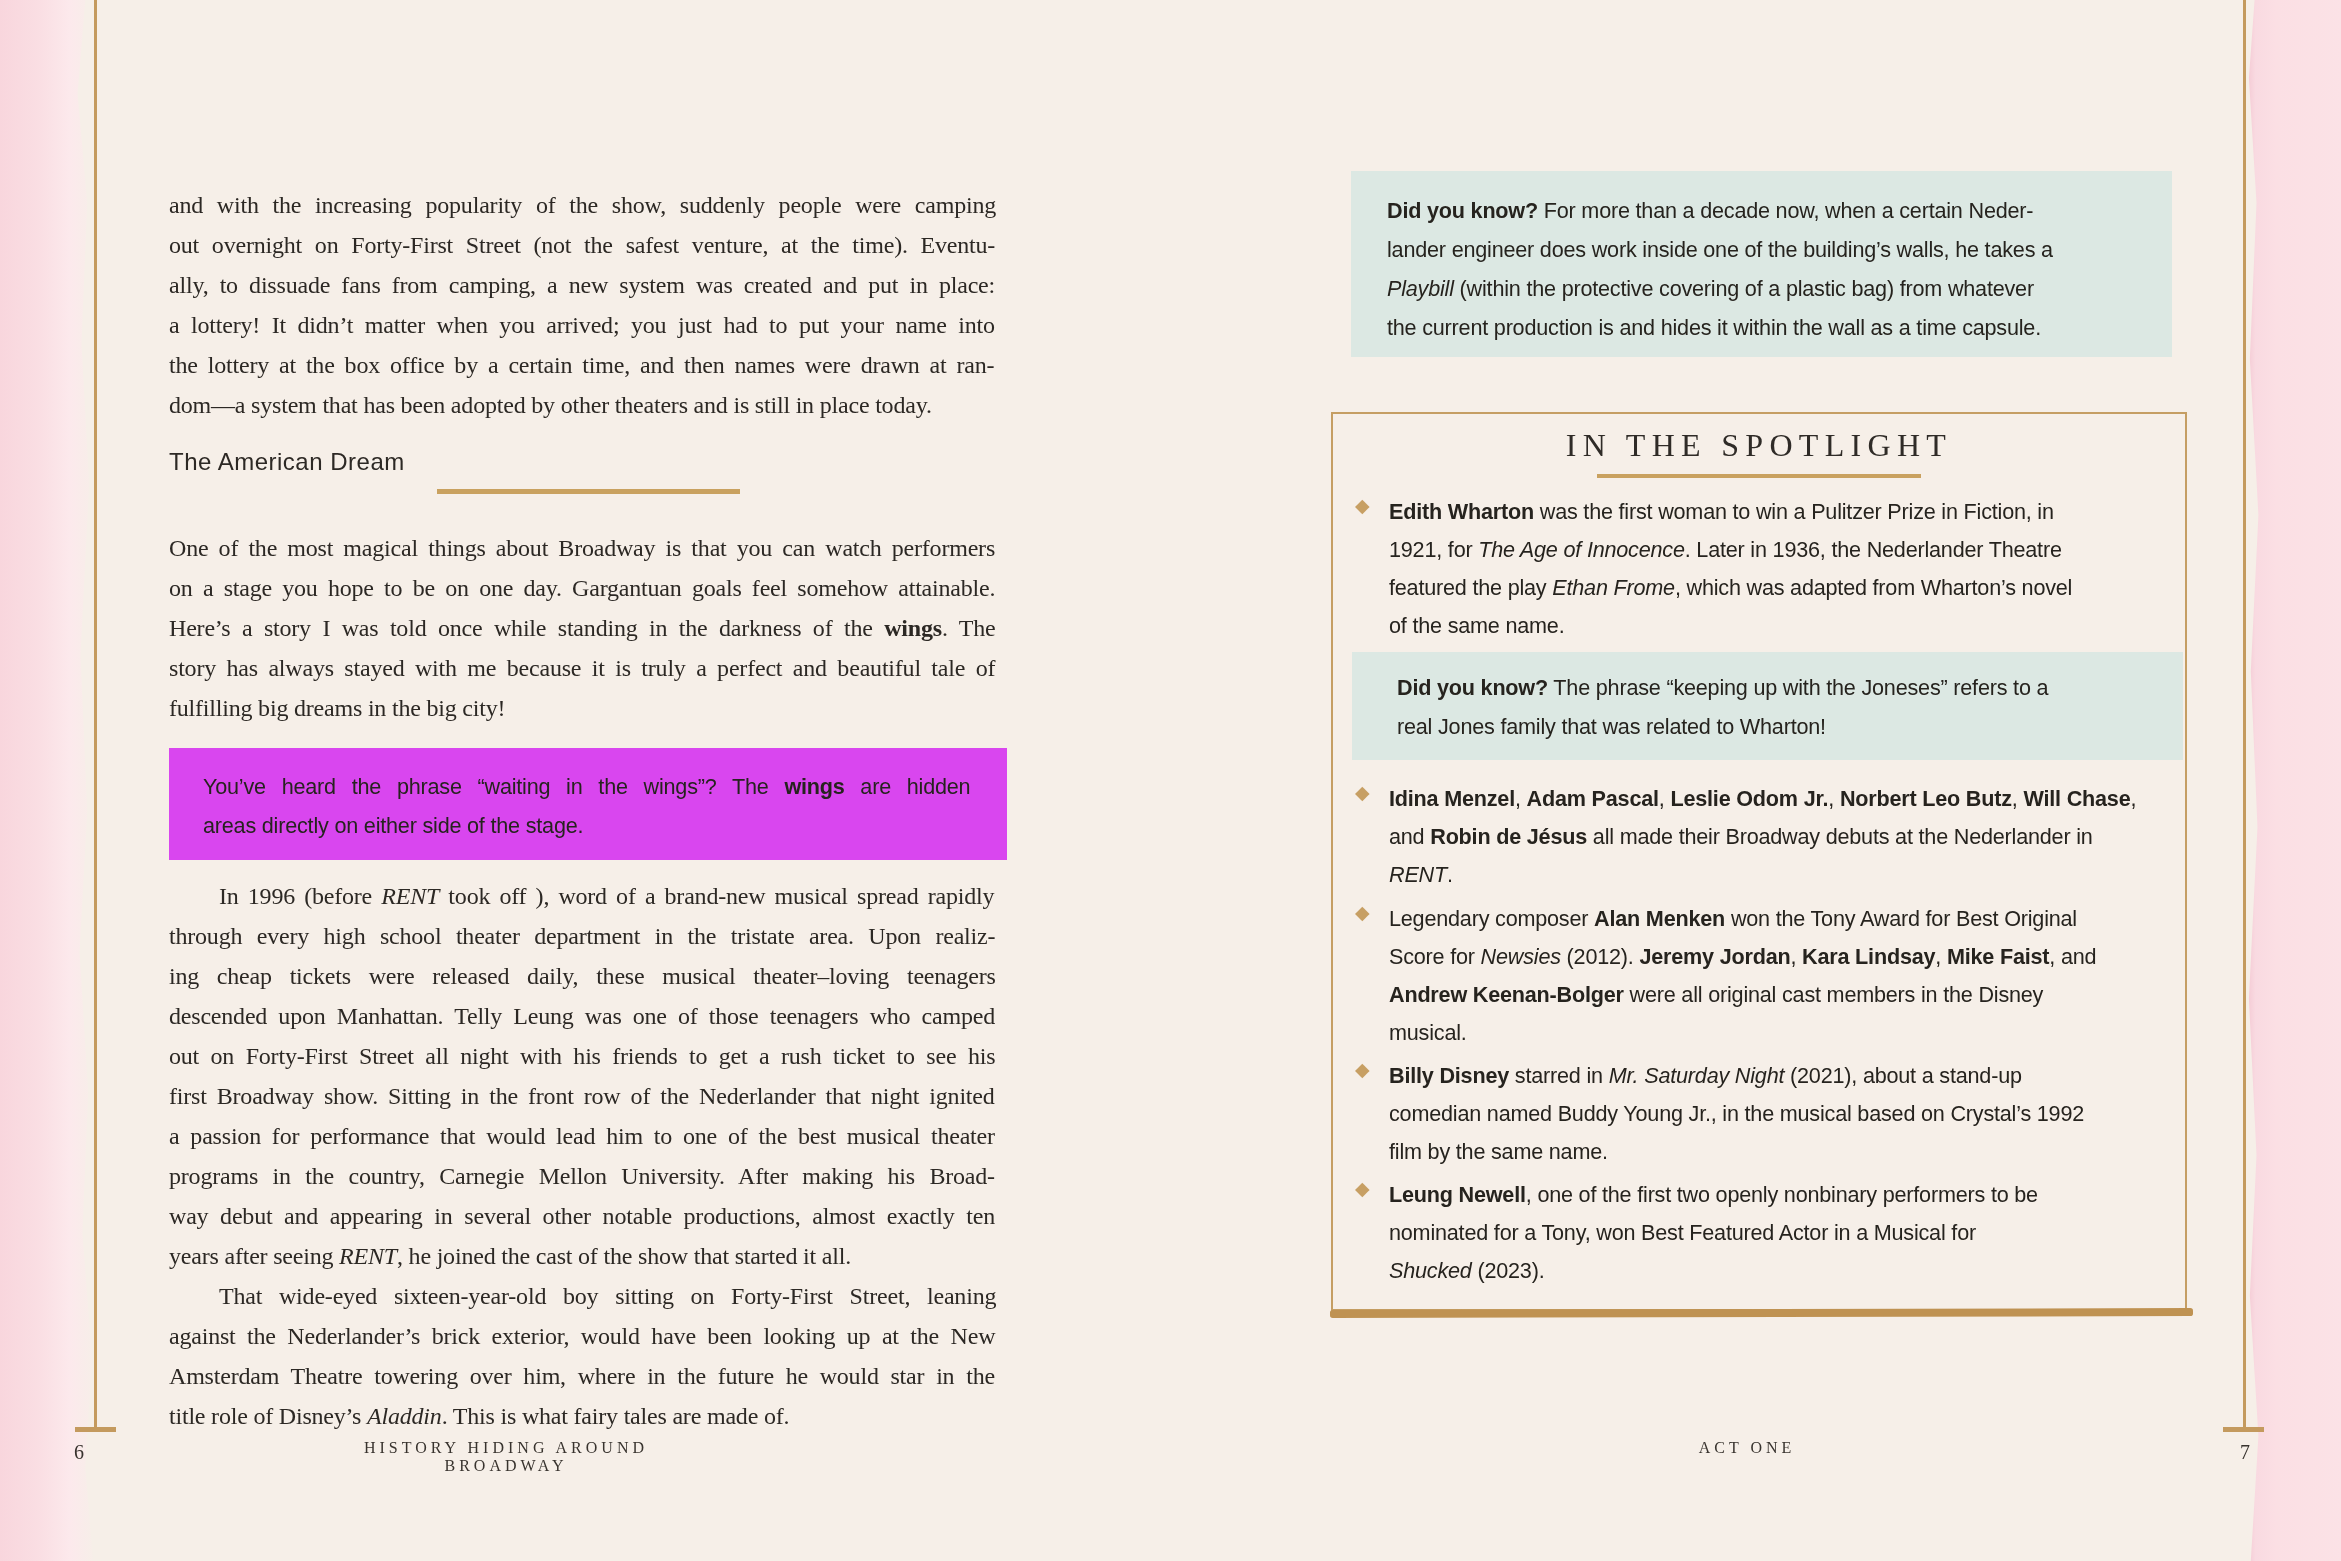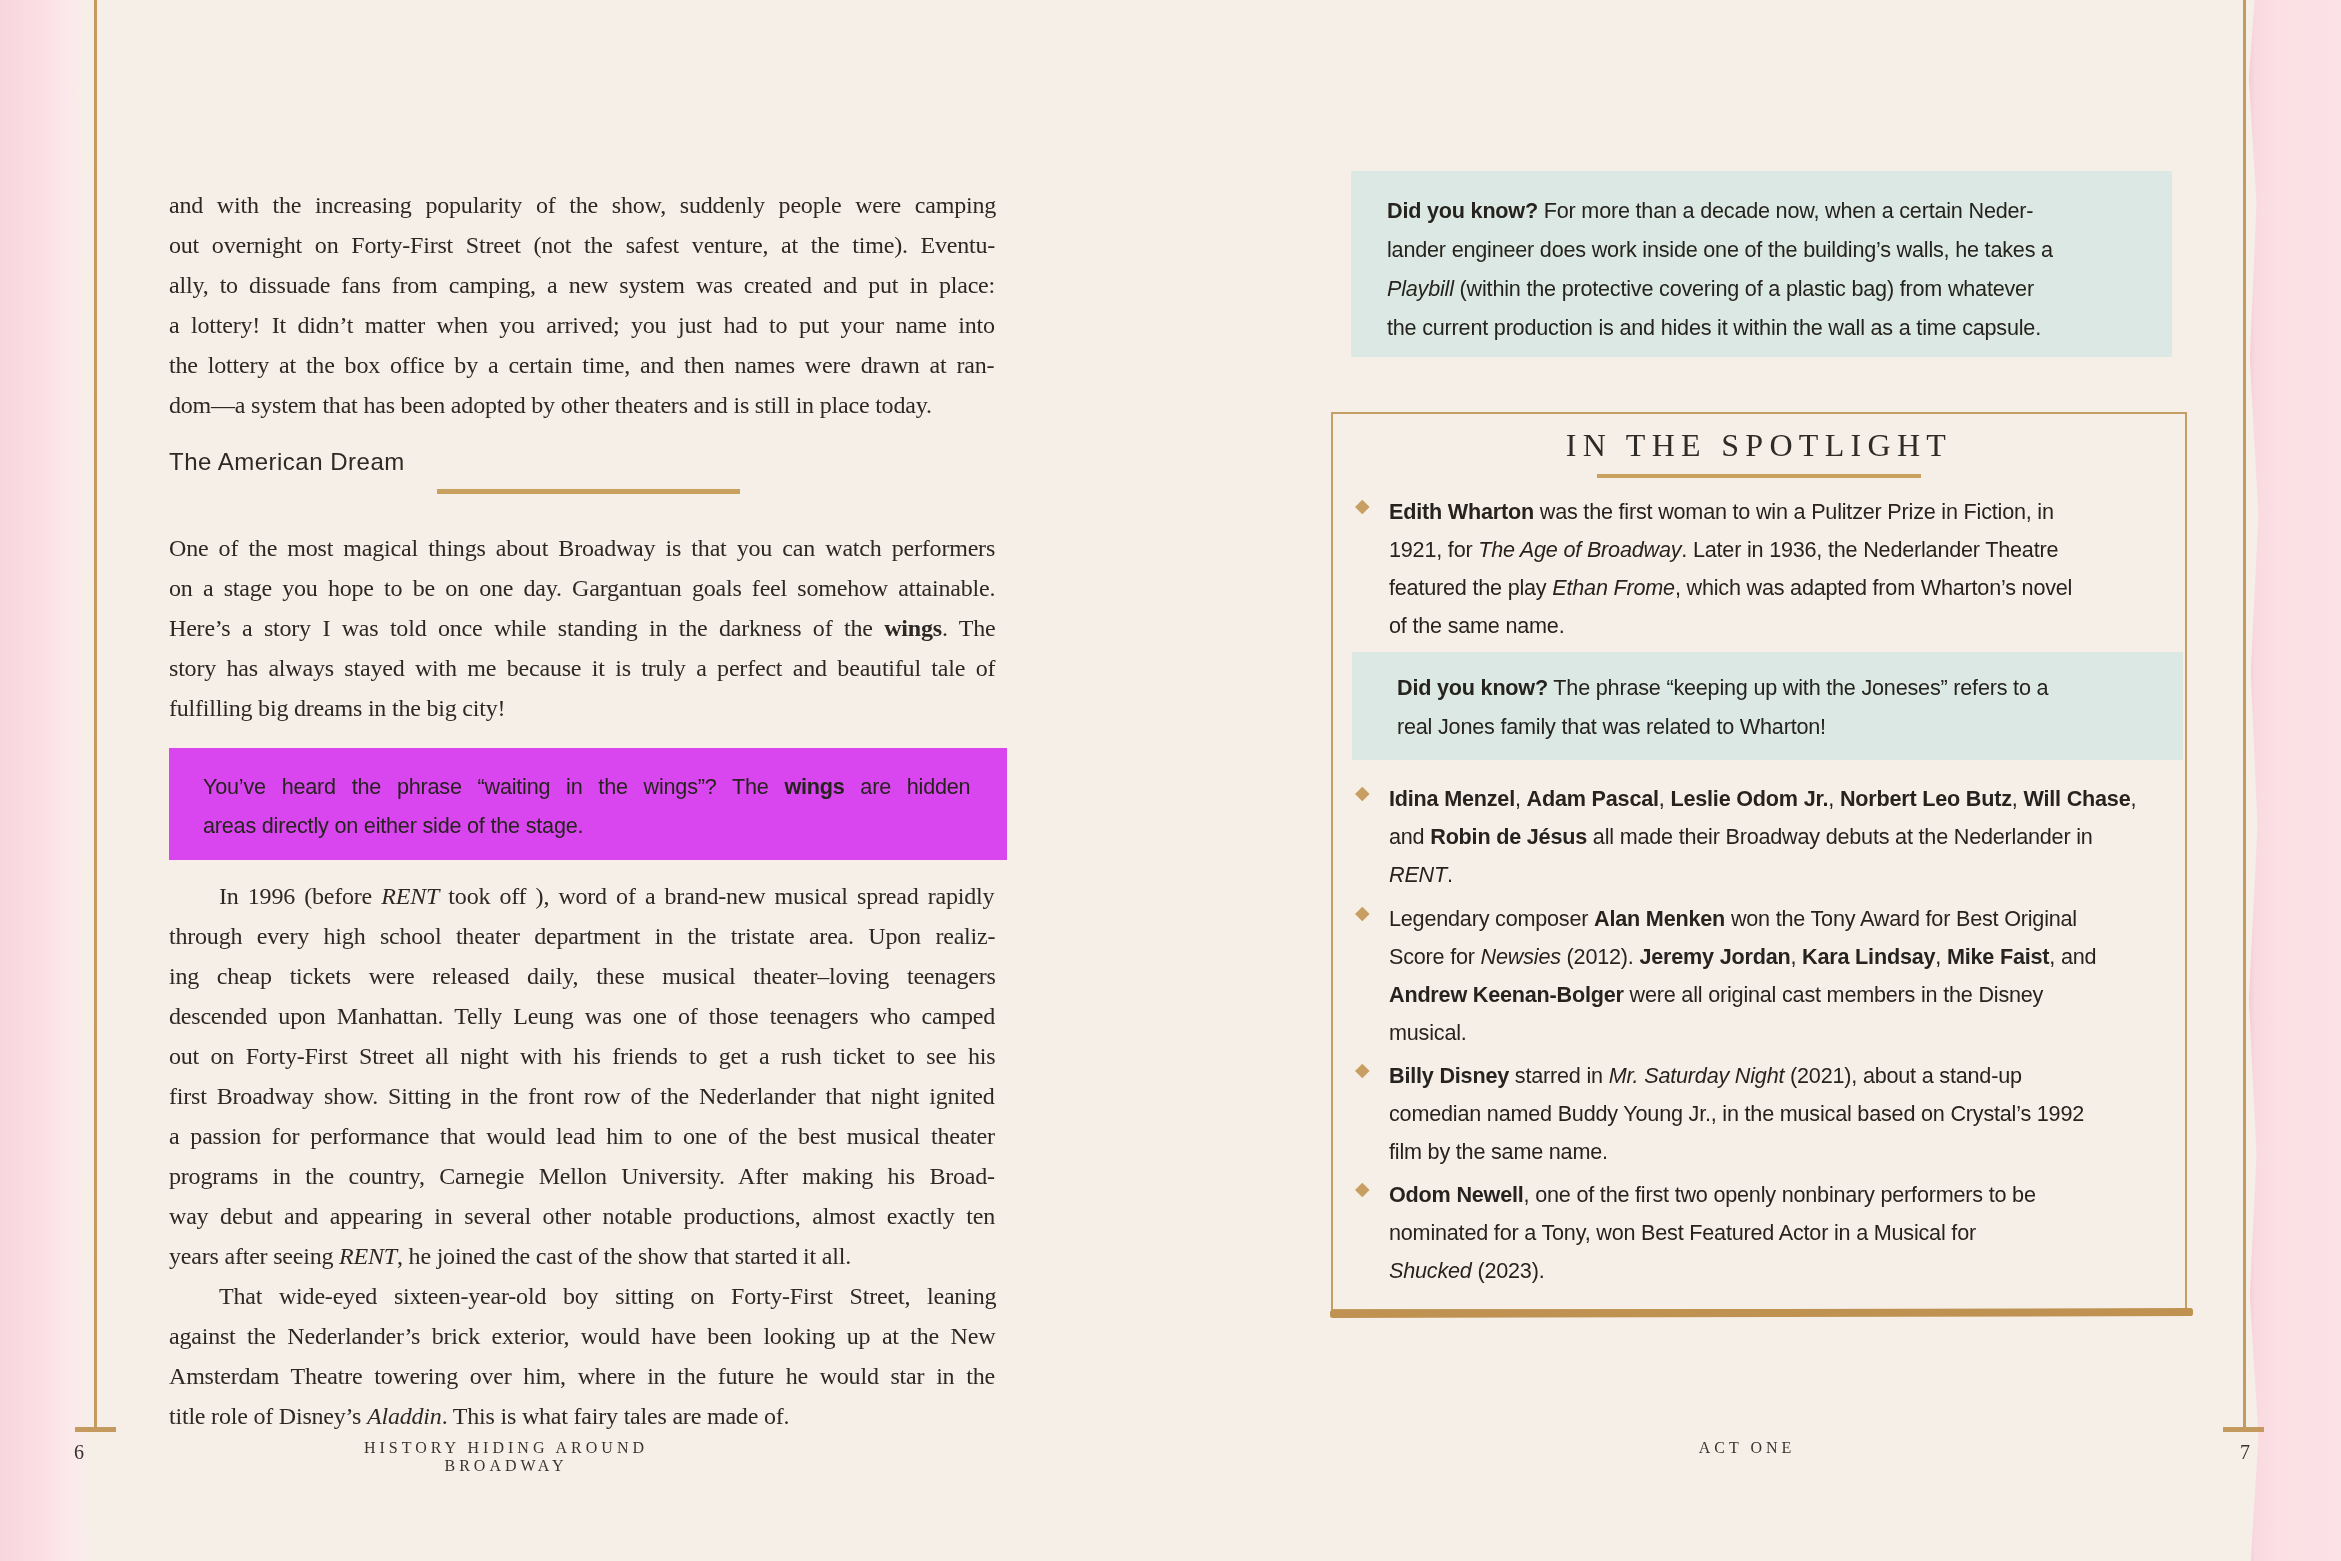--- a/index.html
+++ b/index.html
@@ -138,21 +138,21 @@
   </div>
 
   <div id="spotlight">
     <div id="spot-title">IN THE SPOTLIGHT</div>
     <div id="spot-rule"></div>
 
     <div class="bullets">
         <div class="bullet">
           <span class="diamond">◆</span>
           <div class="ln"><span class="fit"><span class="b">Edith Wharton</span><span> was the first woman to win a Pulitzer Prize in Fiction, in</span></span></div>
-          <div class="ln"><span class="fit"><span>1921, for </span><span class="i">The Age of Broadway</span><span>. Later in 1936, the Nederlander Theatre</span></span></div>
+          <div class="ln"><span class="fit"><span>1921, for </span><span class="i">The Age of Innocence</span><span>. Later in 1936, the Nederlander Theatre</span></span></div>
           <div class="ln"><span class="fit"><span>featured the play </span><span class="i">Ethan Frome</span><span>, which was adapted from Wharton’s novel</span></span></div>
           <div class="ln"><span class="fit"><span>of the same name.</span></span></div>
         </div>
       </div>
 
     <div id="teal-inner">
       <div class="tealtext">
           <div class="ln"><span class="fit"><span class="b">Did you know?</span><span> The phrase “keeping up with the Joneses” refers to a</span></span></div>
           <div class="ln"><span class="fit"><span>real Jones family that was related to Wharton!</span></span></div>
         </div>
@@ -173,21 +173,21 @@
           <div class="ln"><span class="fit"><span>musical.</span></span></div>
         </div>
         <div class="bullet">
           <span class="diamond">◆</span>
           <div class="ln"><span class="fit"><span class="b">Billy Disney</span><span> starred in </span><span class="i">Mr. Saturday Night</span><span> (2021), about a stand-up</span></span></div>
           <div class="ln"><span class="fit"><span>comedian named Buddy Young Jr., in the musical based on Crystal’s 1992</span></span></div>
           <div class="ln"><span class="fit"><span>film by the same name.</span></span></div>
         </div>
         <div class="bullet">
           <span class="diamond">◆</span>
-          <div class="ln"><span class="fit"><span class="b">Odom Newell</span><span>, one of the first two openly nonbinary performers to be</span></span></div>
+          <div class="ln"><span class="fit"><span class="b">Leung Newell</span><span>, one of the first two openly nonbinary performers to be</span></span></div>
           <div class="ln"><span class="fit"><span>nominated for a Tony, won Best Featured Actor in a Musical for</span></span></div>
           <div class="ln"><span class="fit"><span class="i">Shucked</span><span> (2023).</span></span></div>
         </div>
       </div>
   </div>
 
   <div class="running-head" id="head-right">ACT ONE</div>
   <div class="pagenum" id="num-right">7</div>
 
 </div>

